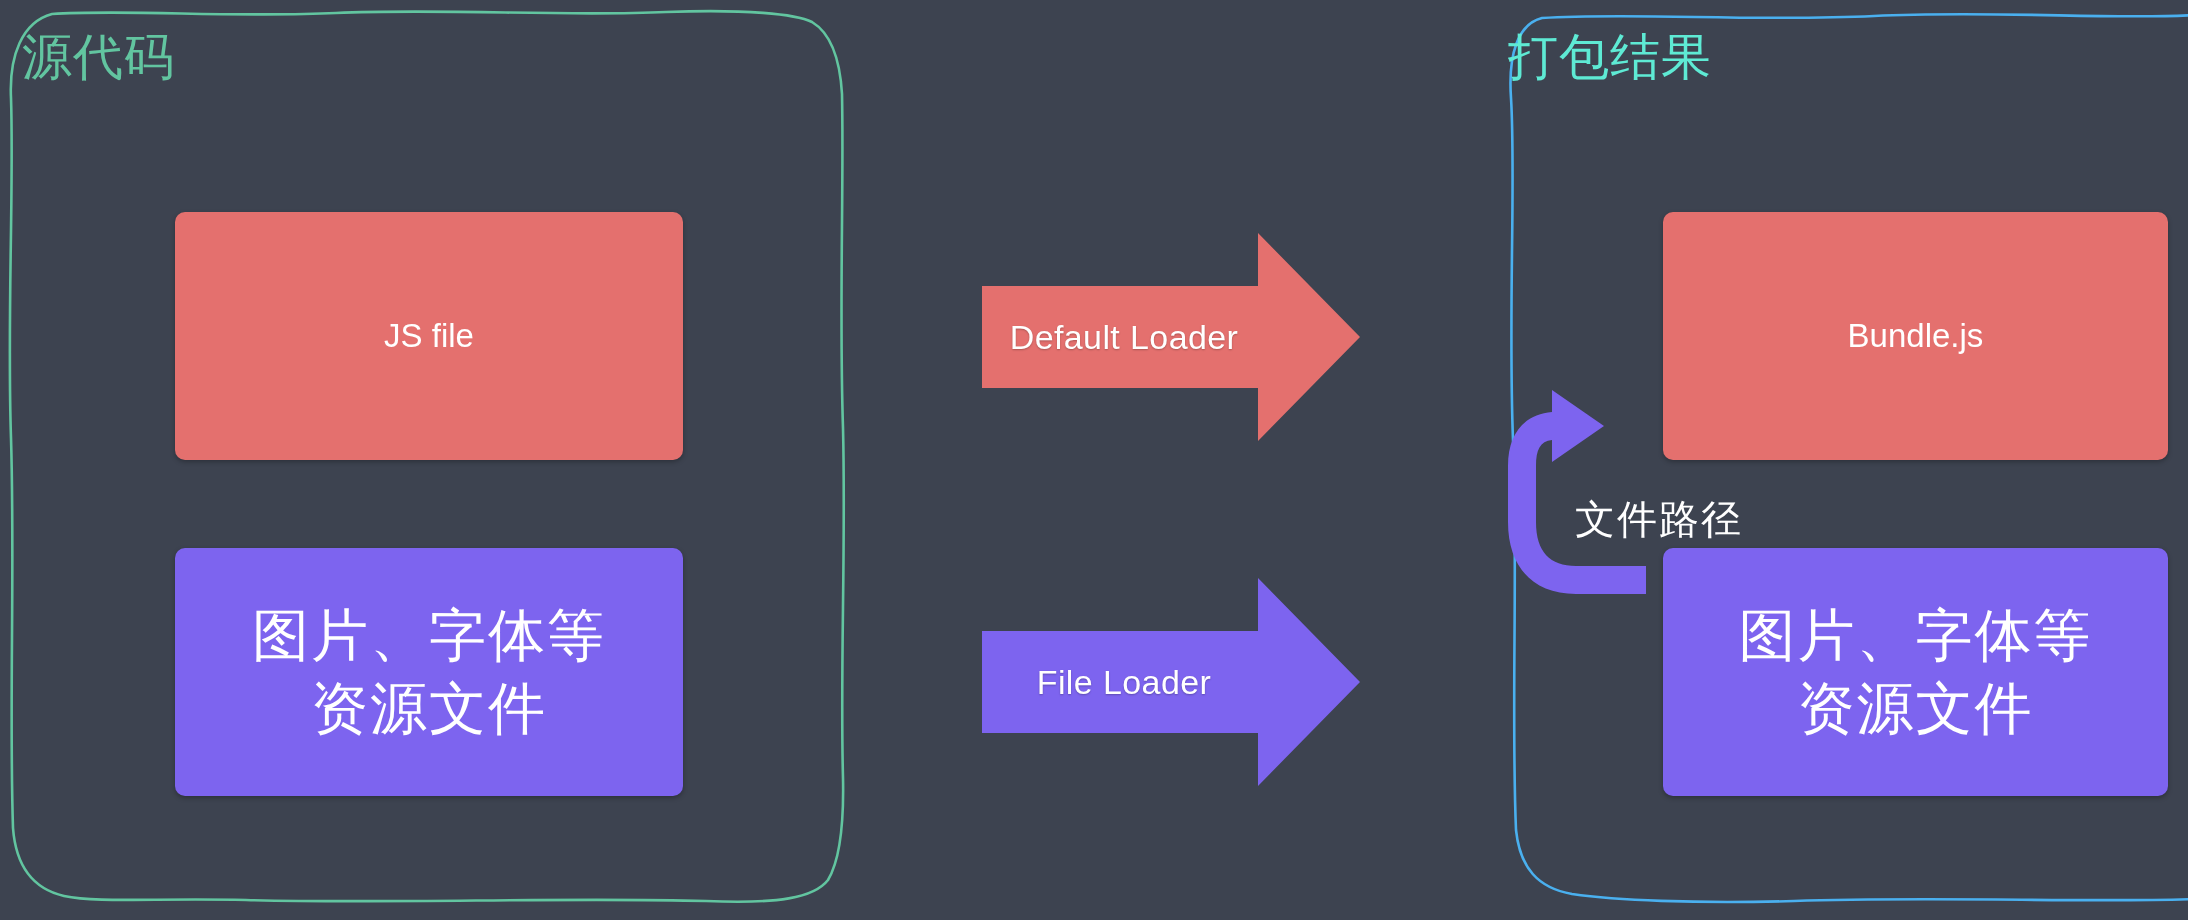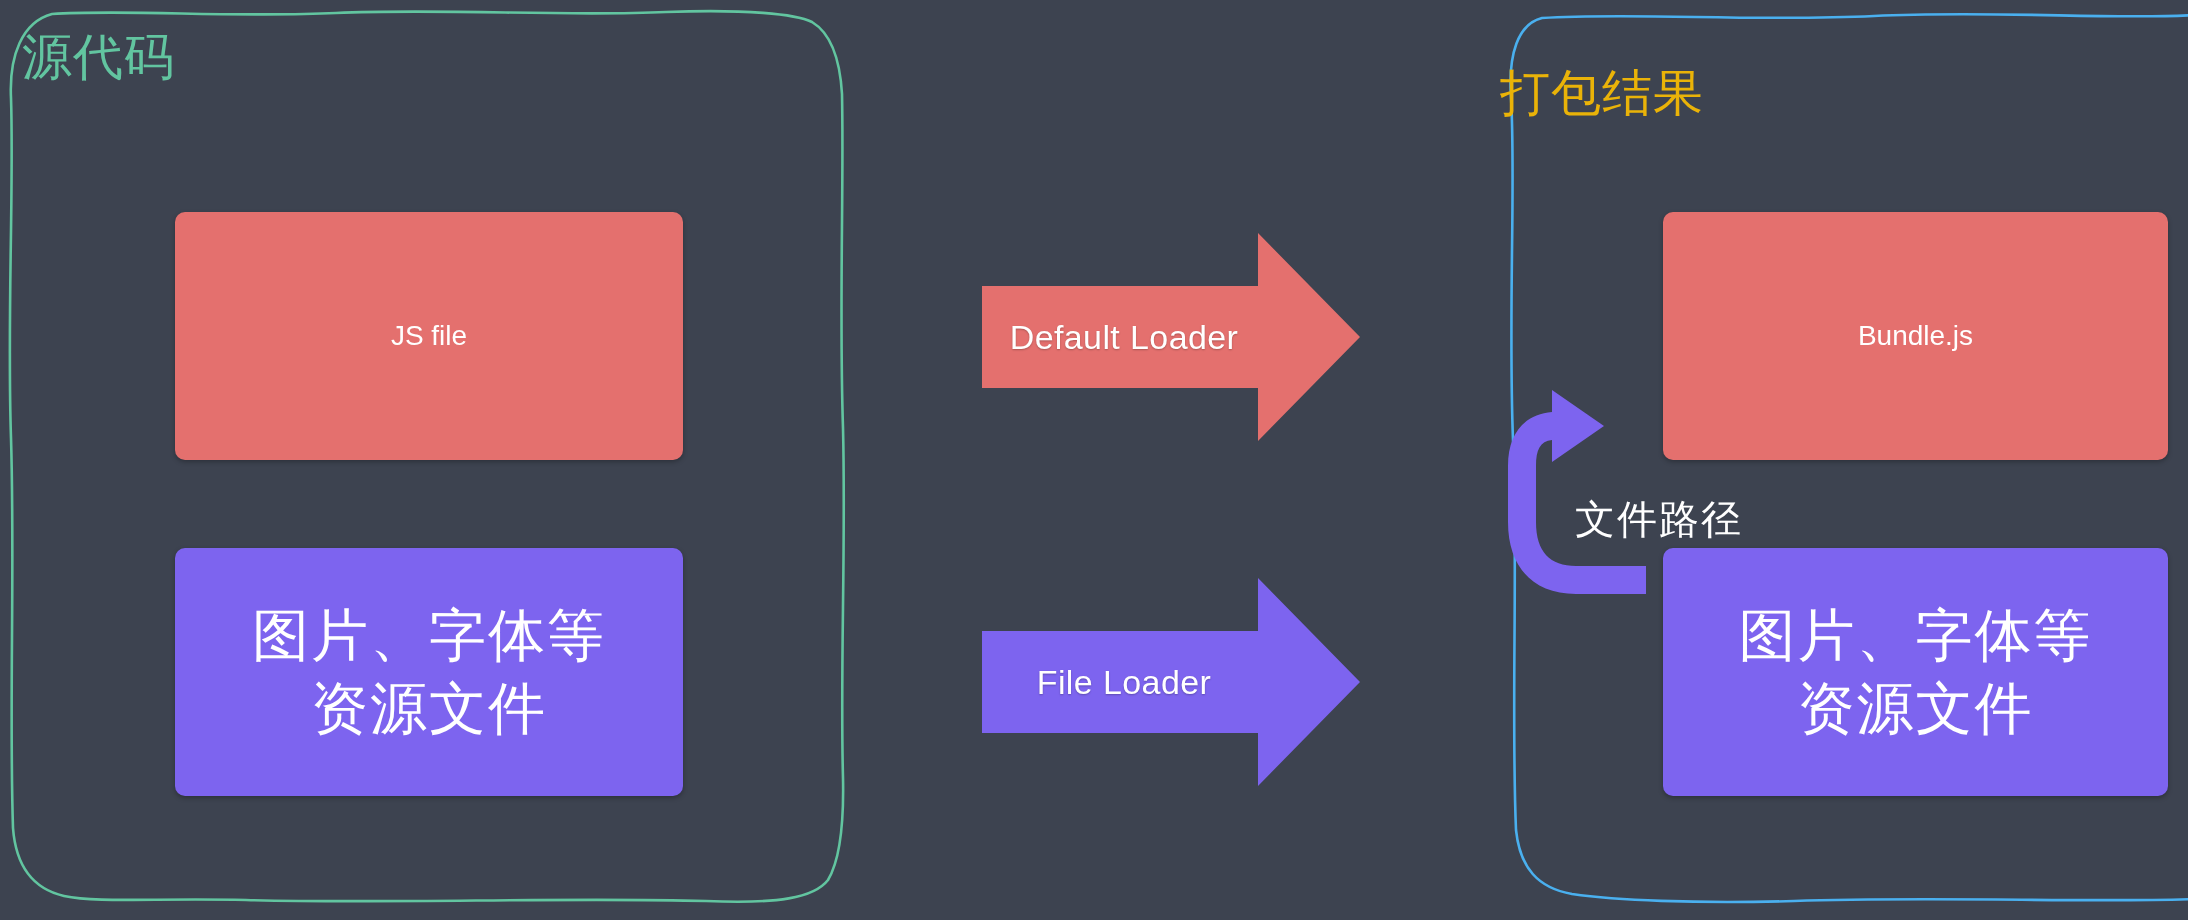--- a/index.html
+++ b/index.html
@@ -35,36 +35,36 @@
     line-height: 1;
     letter-spacing: 1px;
     white-space: nowrap;
     user-select: none;
   }
 
   #group-source { left: 6px; top: 8px; width: 842px; height: 900px; }
   #group-source .group-label { left: 16px; top: 24px; color: #62c5a0; }
 
   #group-bundle { left: 1494px; top: 10px; width: 700px; height: 894px; }
-  #group-bundle .group-label { left: 6px; top: 22px; color: #eab308; margin-top: 36px; }
+  #group-bundle .group-label { left: 14px; top: 22px; color: #5eead4; }
 
   
   .node {
     position: absolute;
     border-radius: 10px;
     display: flex;
     align-items: center;
     justify-content: center;
     text-align: center;
     color: #ffffff;
     box-shadow: 0 2px 5px rgba(0,0,0,0.28);
     user-select: none;
   }
   .node .node-label {
-    font-size: 28px;
+    font-size: 33px;
     line-height: 1.28;
     font-weight: 400;
     white-space: pre-line;
     padding: 0 14px;
   }
   .node.cjk .node-label { font-size: 57px; letter-spacing: 2px; }
 
   #node-js-file      { left: 175px;  top: 212px; width: 508px; height: 248px; background: #e4706e; }
   #node-assets-src   { left: 175px;  top: 548px; width: 508px; height: 248px; background: #7d64ef; }
   #node-bundle-js    { left: 1663px; top: 212px; width: 505px; height: 248px; background: #e4706e; }

